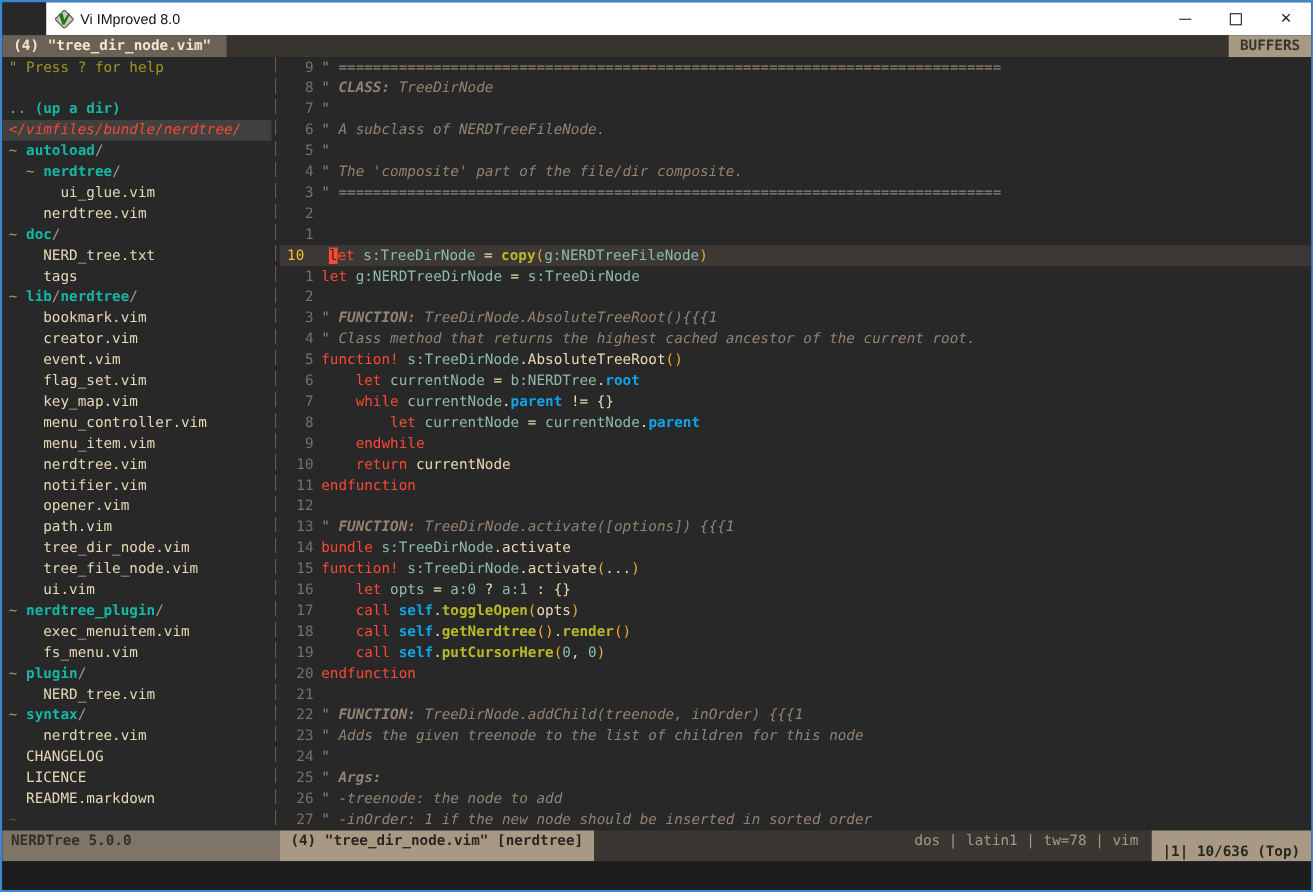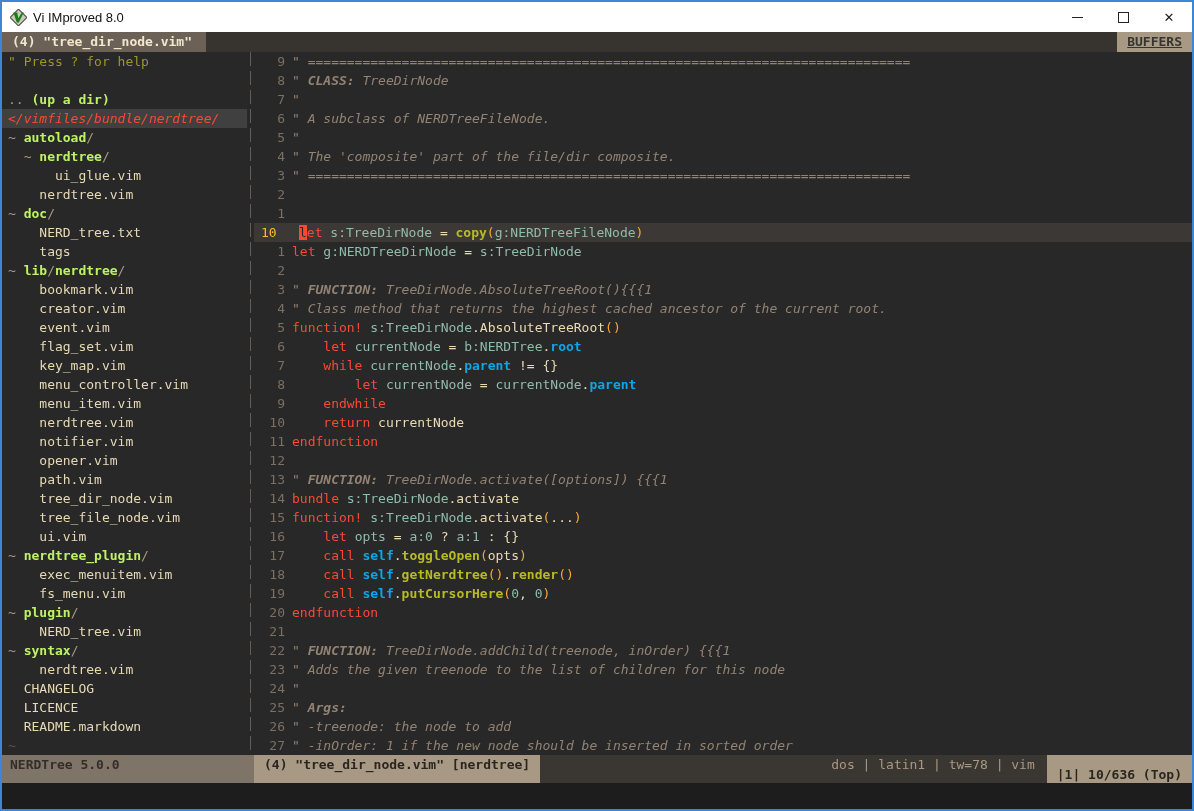--- a/index.html
+++ b/index.html
@@ -1,51 +1,51 @@
 <!DOCTYPE html>
 <html><head>
 <meta charset="utf-8">
 <style>
   html,body{margin:0;padding:0;background:#555;}
   .window{width:1194px;height:811px;box-sizing:border-box;border:2px solid #3b87d6;
           background:#282828;overflow:hidden;display:flex;flex-direction:column;
           font-family:"DejaVu Sans Mono",monospace;}
   
-  .titlebar{height:30px;background:#ffffff;display:flex;align-items:center;flex:0 0 auto;}
+  .titlebar{height:30px;background:#ffffff;display:flex;align-items:center;flex:0 0 auto;margin-left:40px;}
   .titlebar .ticon{margin:0 6px 0 8px;display:flex;align-items:center;}
   .titlebar .ttext{font-family:"Liberation Sans",sans-serif;font-size:13px;color:#111;}
   .wctrls{margin-left:auto;display:flex;height:100%;}
   .wctrl{width:46px;display:flex;align-items:center;justify-content:center;color:#222;
          font-family:"DejaVu Sans",sans-serif;font-size:13px;cursor:default;}
   .minglyph{display:inline-block;width:11px;border-top:1px solid #222;}
   .maxglyph{display:inline-block;width:9px;height:9px;border:1px solid #222;}
   
   .tabline{height:20px;background:#37342f;display:flex;align-items:stretch;flex:0 0 auto;}
   .tab{background:#6b6156;color:#f2e7cd;font-weight:bold;font-size:13px;line-height:20px;
        padding:0 14px 0 10px;white-space:pre;}
   .tabfill{flex:1;}
   .buffers{background:#a89984;color:#37342f;font-weight:bold;font-size:13px;line-height:20px;
-           padding:0 10px;text-decoration:underline;}
+           padding:0 10px;}
   
   .main{flex:0 0 auto;height:703px;display:flex;overflow:hidden;background:#282828;}
   .sidebar{width:245px;overflow:hidden;flex:0 0 auto;padding-top:0;}
   .vsep{width:7px;flex:0 0 auto;display:flex;justify-content:center;}
   .vsep .bar{width:1px;background:repeating-linear-gradient(to bottom,#665c54 0 14px,transparent 14px 19px);}
   .editor{flex:1;overflow:hidden;}
   .trow,.crow{height:19px;line-height:19px;font-size:13px;white-space:pre;}
   .trow{padding-left:6px;}
   .trow.hl{background:#404040;font-style:italic;}
   .crow.curline{background:#3c3836;}
   .gut{display:inline-block;width:31px;padding-right:7px;box-sizing:content-box;
        text-align:right;color:#7c6f64;}
   .gut.curn{text-align:left;padding-left:7px;padding-right:0;width:38px;color:#fabd2f;}
   
   .s-help{color:#9d9723;}
   .s-dim{color:#a89984;}
-  .s-dir{color:#bef264;font-weight:bold;}
+  .s-dir{color:#14b8a6;font-weight:bold;}
   .s-file{color:#e6d9b6;}
   .s-root{color:#fb4934;}
   .s-nontext{color:#5a524c;}
   .s-c{color:#928374;font-style:italic;}
   .s-cb{color:#928374;font-style:italic;font-weight:bold;}
   .s-k{color:#fb4934;}
   .s-id{color:#8fbcab;margin-top:40px;}
   .s-fn{color:#b8bb26;font-weight:bold;}
   .s-pr{color:#f8a832;}
   .s-tx{color:#ebdbb2;}

